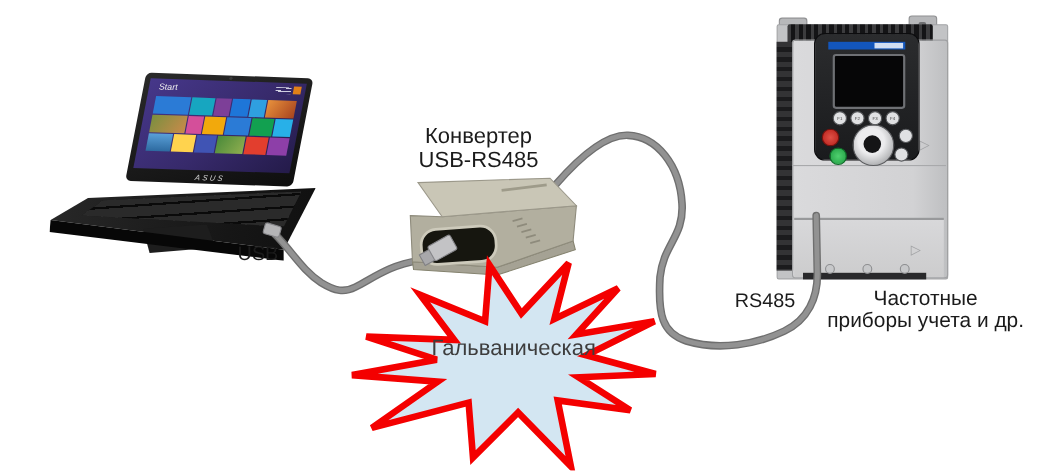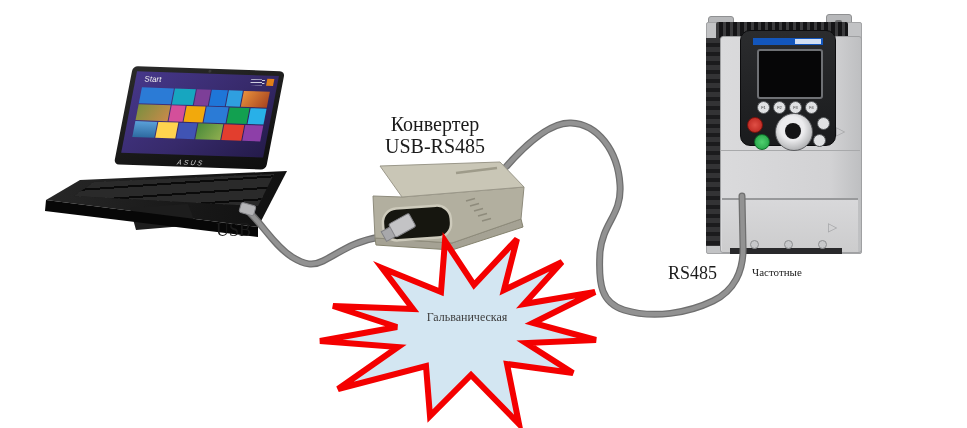--- a/index.html
+++ b/index.html
@@ -5,26 +5,26 @@
   html,body{margin:0;padding:0;background:#ffffff;}
   .stage{position:relative;width:967px;height:428px;background:#ffffff;overflow:hidden;
          font-family:"Liberation Sans",sans-serif;color:#1b1b1b;}
   .abs{position:absolute;}
   .c{position:absolute;border-radius:50%;}
 
   
   #wires{position:absolute;left:0;top:0;z-index:3;pointer-events:none;}
 
   
-  .lbl{position:absolute;z-index:4;white-space:nowrap;font-family:Liberation Serif, serif;}
+  .lbl{position:absolute;z-index:4;white-space:nowrap;}
   #usb-label{left:216px;top:220px;font-size:18px;}
   #converter-label{left:350px;top:113px;width:170px;text-align:center;font-size:20px;line-height:22px;}
   #rs485-label{left:668px;top:263px;font-size:18px;}
-  #devices-label{left:752px;top:262px;font-size:11px;line-height:20px;text-align:center;}
-  #burst-label{left:372px;top:307px;width:190px;text-align:center;font-size:12px;line-height:21px;color:#3d3d3d;z-index:4;}
+  #devices-label{left:752px;top:262px;font-size:19px;line-height:20px;text-align:center;}
+  #burst-label{left:372px;top:307px;width:190px;text-align:center;font-size:20px;line-height:21px;color:#3d3d3d;z-index:4;}
 
   
   #laptop{left:30px;top:40px;width:310px;height:205px;z-index:2;}
   #lid{position:absolute;left:103px;top:26px;width:152px;height:99px;
        transform:rotate(2deg) skewX(-9deg);transform-origin:0 0;
        background:linear-gradient(160deg,#2a2a2a,#0e0e0e);border-radius:5px;
        padding:5px 5px 12px 5px;box-sizing:border-box;}
   #screen{position:relative;width:100%;height:100%;overflow:hidden;
           background:linear-gradient(135deg,#46378a 0%,#372a6b 55%,#241b4a 100%);}
   #screen .start{position:absolute;left:9px;top:3px;font-size:8px;color:#efefef;font-weight:400;}
@@ -209,19 +209,20 @@
 
   <div class="lbl" id="converter-label">
     <div>Конвертер</div>
     <div>USB-RS485</div>
   </div>
 
   <div class="lbl" id="rs485-label">RS485</div>
 
   <div class="lbl" id="devices-label">
     <div>Частотные</div>
+    <div>приборы учета и др.</div>
   </div>
 
   <div class="lbl" id="burst-label">
     <div>Гальваническая</div>
   </div>
 
 </div>
 
 </body></html>

